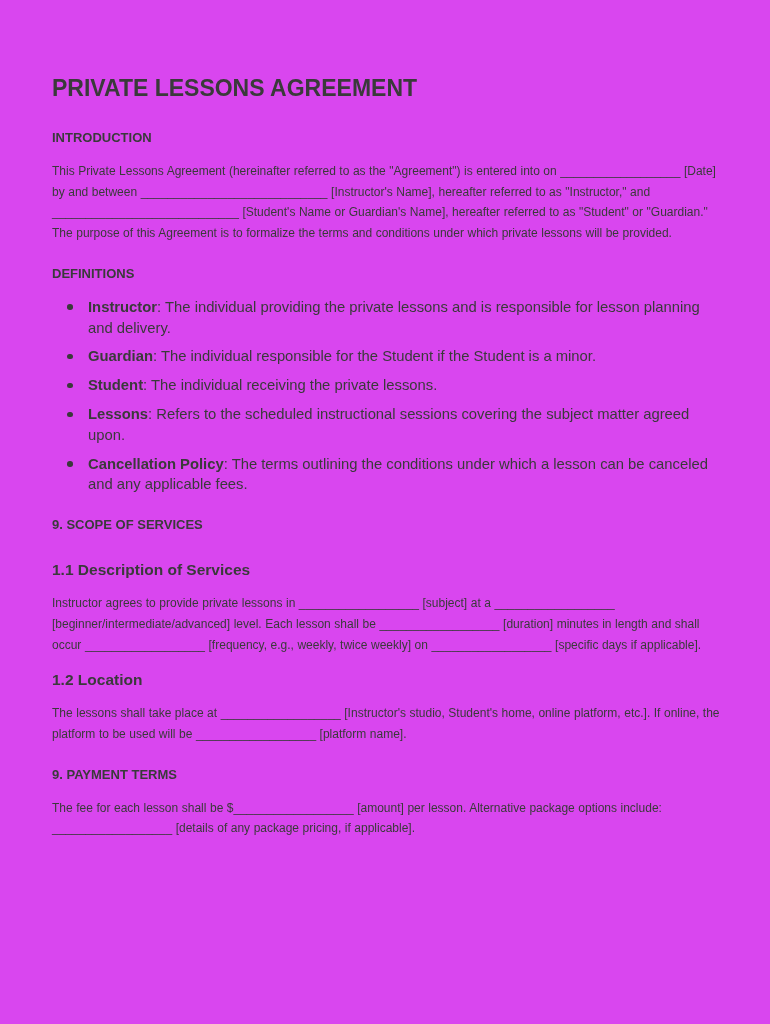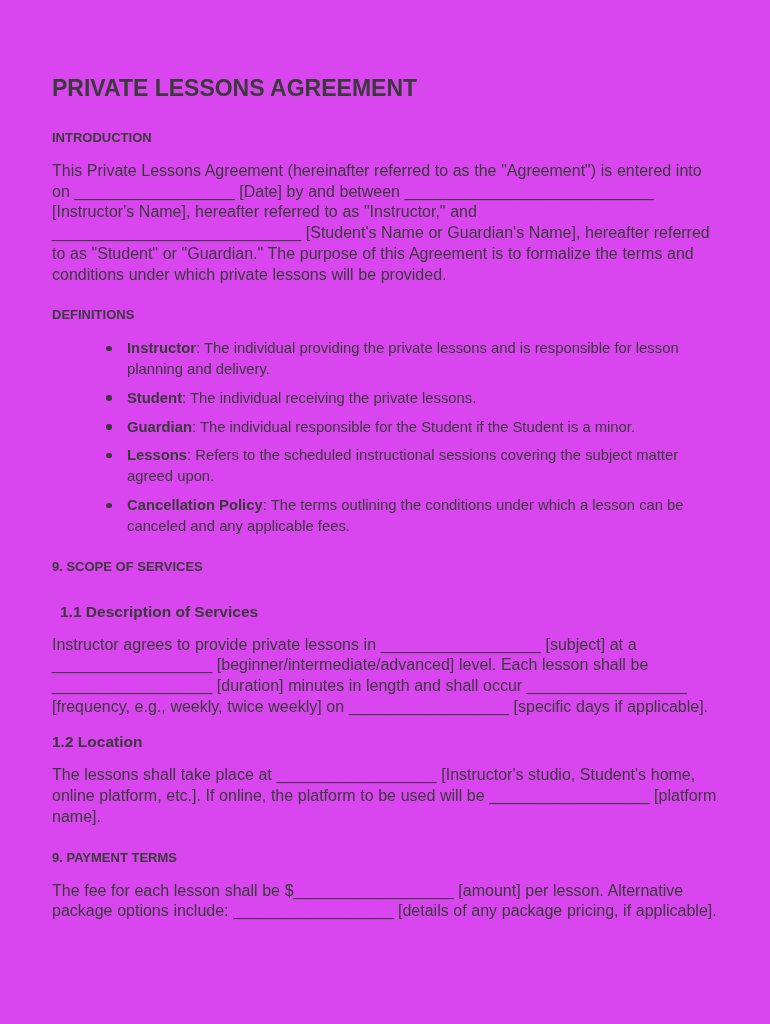--- a/index.html
+++ b/index.html
@@ -7,42 +7,42 @@
     position: relative;
     width: 770px;
     height: 1024px;
     box-sizing: border-box;
     background: #d946ef;
     padding: 75px 48px 0 52px;
     font-family: "Liberation Sans", "DejaVu Sans", sans-serif;
     color: #3a3a3a;
     overflow: hidden;
   }
-  h1, h2, h3, p, ul, li { font-family: inherit; color: inherit; margin-left: 39px; }
+  h1, h2, h3, p, ul, li { font-family: inherit; color: inherit; }
   h1 {
     font-size: 23px;
     line-height: 27px;
     font-weight: bold;
     margin: 0 0 25px 0;
   }
   h2 {
     font-size: 13px;
     line-height: 21px;
     font-weight: bold;
     margin: 19px 0 13px 0;
   }
   h3 {
     font-size: 15.5px;
     line-height: 18px;
     font-weight: bold;
     margin: 16px 0 14px 0;
   }
-  h2 + h3 { margin-top: 26px; margin-left: 8px; }
+  h2 + h3 { margin-top: 26px; }
   p {
-    font-size: 16px;
+    font-size: 12px;
     line-height: 20.7px;
     margin: 0;
     word-spacing: 0.2px;
   }
   ul.def-list {
     list-style: none;
     margin: 0 0 19px 0;
     padding: 0 0 0 36px;
   }
   ul.def-list li {
@@ -69,22 +69,22 @@
 <div class="page">
 
   <h1>PRIVATE LESSONS AGREEMENT</h1>
 
   <h2>INTRODUCTION</h2>
   <p>This Private Lessons Agreement (hereinafter referred to as the "Agreement") is entered into on __________________ [Date] by and between ____________________________ [Instructor's Name], hereafter referred to as "Instructor," and ____________________________ [Student's Name or Guardian's Name], hereafter referred to as "Student" or "Guardian." The purpose of this Agreement is to formalize the terms and conditions under which private lessons will be provided.</p>
 
   <h2>DEFINITIONS</h2>
   <ul class="def-list">
     <li><span class="term">Instructor</span><span>: The individual providing the private lessons and is responsible for lesson planning and delivery.</span></li>
+    <li><span class="term">Guardian</span><span>: The individual responsible for the Student if the Student is a minor.</span></li>
     <li><span class="term">Student</span><span>: The individual receiving the private lessons.</span></li>
-    <li><span class="term">Guardian</span><span>: The individual responsible for the Student if the Student is a minor.</span></li>
     <li><span class="term">Lessons</span><span>: Refers to the scheduled instructional sessions covering the subject matter agreed upon.</span></li>
     <li><span class="term">Cancellation Policy</span><span>: The terms outlining the conditions under which a lesson can be canceled and any applicable fees.</span></li>
   </ul>
 
   <h2>9. SCOPE OF SERVICES</h2>
 
   <h3>1.1 Description of Services</h3>
   <p>Instructor agrees to provide private lessons in __________________ [subject] at a __________________ [beginner/intermediate/advanced] level. Each lesson shall be __________________ [duration] minutes in length and shall occur __________________ [frequency, e.g., weekly, twice weekly] on __________________ [specific days if applicable].</p>
 
   <h3>1.2 Location</h3>

